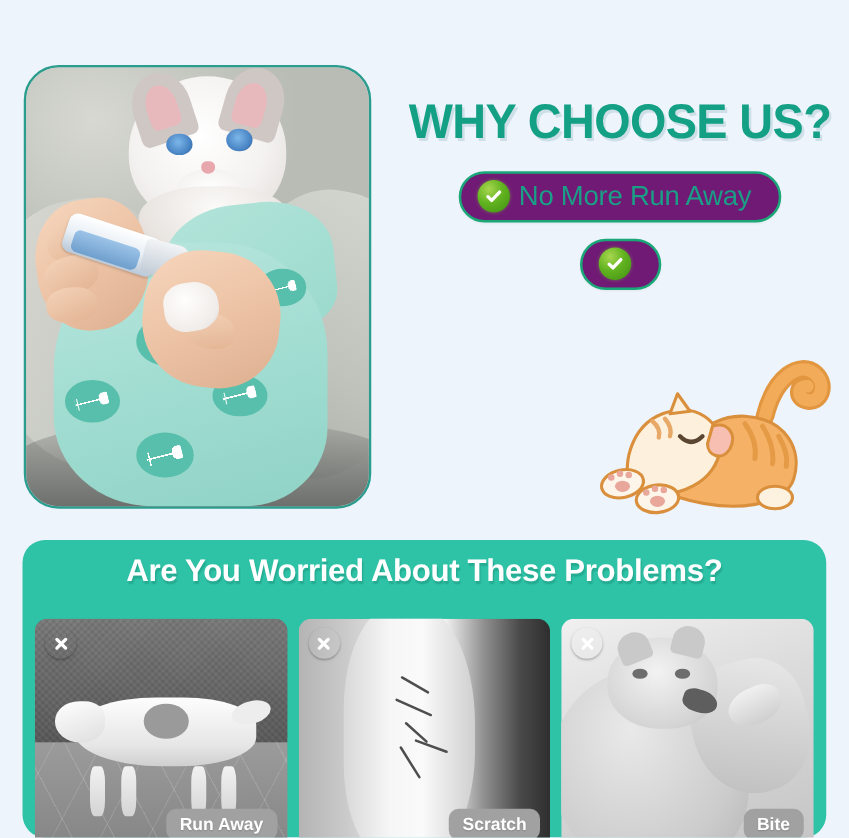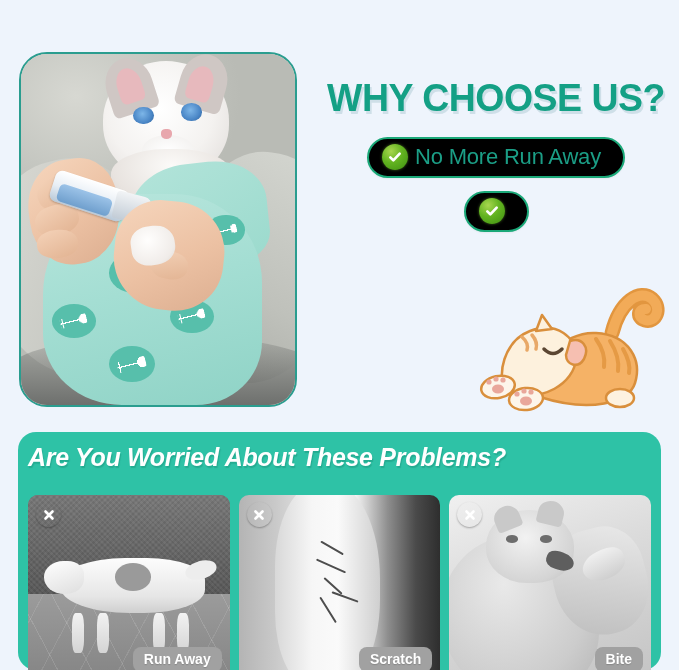--- a/index.html
+++ b/index.html
@@ -183,21 +183,21 @@
     width: 356px;
     display: flex;
     flex-direction: column;
     align-items: center;
     gap: 13px;
   }
   .pill {
     display: inline-flex;
     align-items: center;
     gap: 7px;
-    background: #000000;
+    background: #701a75;
     border: 2px solid #1aa878;
     border-radius: 999px;
     padding: 5px 22px 6px 13px;
     box-shadow: 0 1px 2px rgba(0,0,0,.05);
   }
   .pill-text {
     font-size: 22px;
     color: #1b9e86;
     white-space: nowrap;
     letter-spacing: -0.2px;
@@ -219,28 +219,28 @@
   
   .problems-panel {
     position: absolute;
     left: 18px; top: 432px;
     width: 643px; height: 238px;
     background: #2ec2a6;
     border-radius: 18px;
     padding: 8px 10px 0 10px;
   }
   .problems-title {
+    text-align: center;
     color: #ffffff;
     font-size: 25px;
     font-weight: 700;
     letter-spacing: -0.3px;
     line-height: 1.4;
     text-shadow: 1px 2px 1px rgba(0,90,75,.22);
     white-space: nowrap;
-    font-style: italic;
   }
   .problem-grid {
     display: flex;
     gap: 9px;
     margin-top: 20px;
     height: 184px;
     justify-content: space-between;
   }
   .problem-card {
     position: relative;

